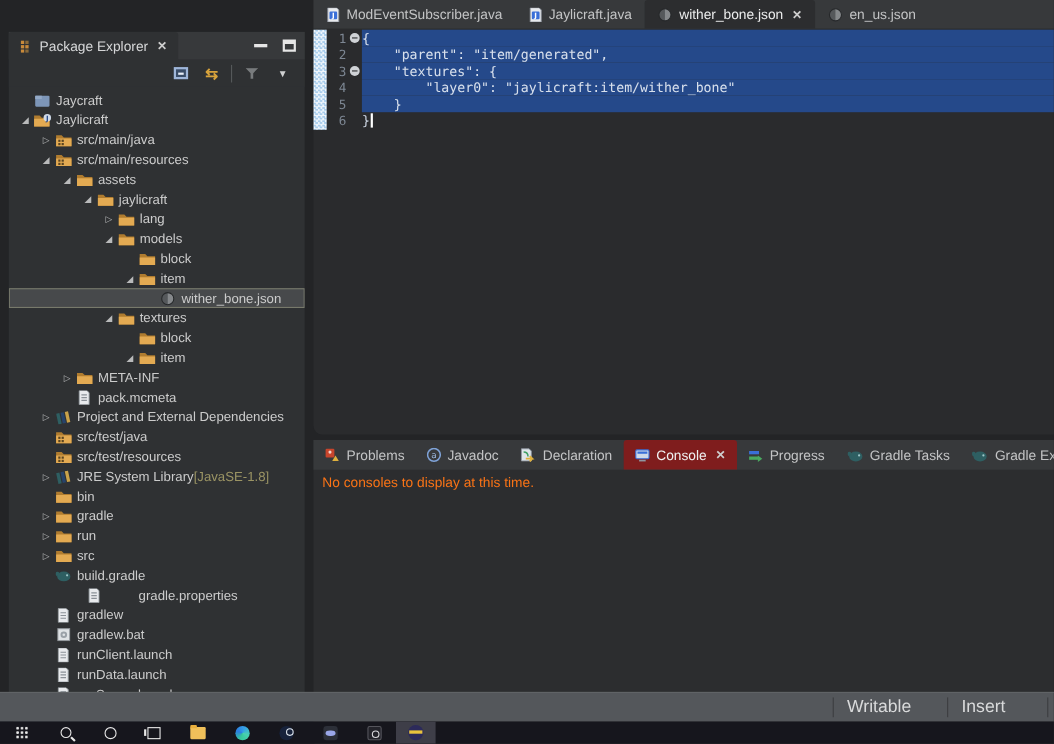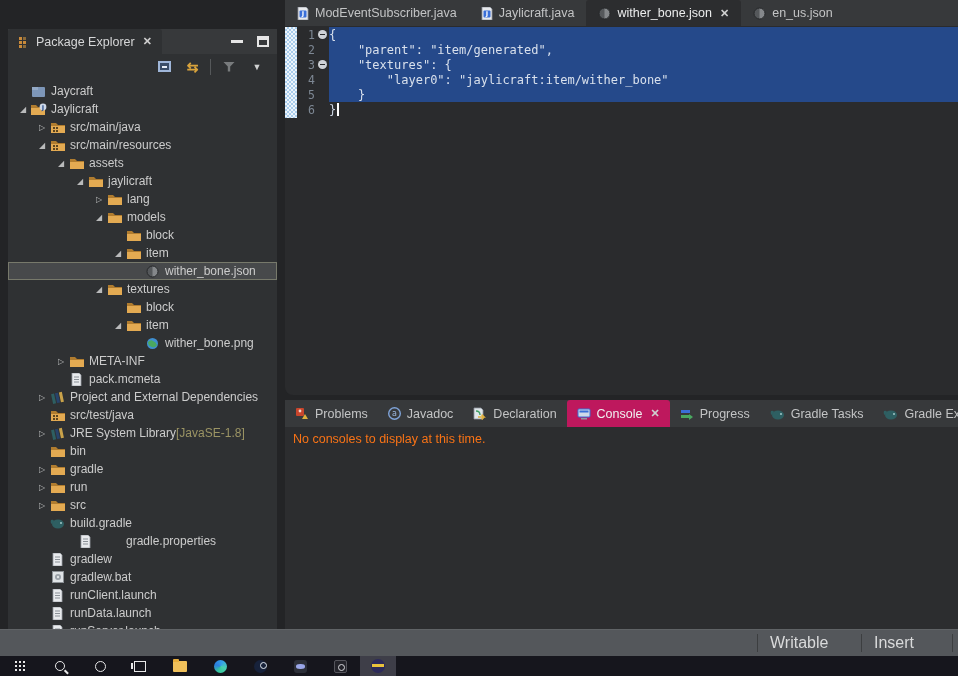--- a/index.html
+++ b/index.html
@@ -54,21 +54,21 @@
   .fold-minus::after { content:""; position:absolute; left:2px; top:4px; width:5px; height:1px; background:#2a2b2d; }
   .line-body { flex:1; height:15px; white-space:pre; color:#ccd5e2; display:flex; align-items:center; }
   .line-body.selected { background:#25498a; color:#d8e0ec; }
   .caret { display:inline-block; width:2px; height:13px; background:#ffffff; margin-left:1px; }
 
   
   .console-panel { position:absolute; left:285px; top:400px; width:673px; height:280px;
     background:#2c2d2f; border-radius:0 0 0 8px; display:flex; flex-direction:column; }
   .cons-tabbar { height:27px; background:#37393b; display:flex; flex:none; overflow:hidden; }
   .cons-tab { display:flex; align-items:center; gap:6px; padding:0 10px; font-size:12.5px; color:#c3c4c5; white-space:nowrap; }
-  .cons-tab.active { background:#be185d; color:#f0f1f1; border-radius:3px 3px 0 0; }
+  .cons-tab.active { background:#7f1d1d; color:#f0f1f1; border-radius:3px 3px 0 0; }
   .cons-content { flex:1; padding:5px 8px; font-size:12.5px; color:#f97316; }
 
   
   .status-bar { position:absolute; left:0; top:629px; width:958px; height:27px; background:#54575b;
     border-top:1px solid #606366; display:flex; align-items:center; font-size:16px; color:#d9dadb; }
   .status-cell { height:18px; display:flex; align-items:center; padding-left:12px; border-left:1px solid #3c3e40; }
   .sc-writable { position:absolute; left:757px; width:104px; }
   .sc-insert { position:absolute; left:861px; width:91px; }
   .sc-end { position:absolute; left:952px; width:6px; }
 
@@ -285,30 +285,20 @@
         <div class="tree-row" style="padding-left: 103px;">
           <span class="twisty">◢</span>
           <span class="ticon">
             <svg class="isvg" width="16" height="13">
               <path d="M1 2 h5 l2 2 h7 v8 H1 Z" fill="#b07c2f"></path>
               <path d="M1 5 h14 v7 H1 Z" fill="#e3aa52"></path>
             </svg>
           </span>
           <span class="tlabel">item</span>
         </div>
-        <div class="tree-row" style="padding-left: 122px;">
-          <span class="twisty"></span>
-          <span class="ticon">
-            <svg class="isvg" width="13" height="13">
-              <circle cx="6.5" cy="6.5" r="5.5" fill="#3f8fd0"></circle>
-              <path d="M2 5 q3 -3 5 -1 q3 1 4 4 q-2 3 -5 2 q-4 -1 -4 -5" fill="#4aa860"></path>
-            </svg>
-          </span>
-          <span class="tlabel">wither_bone.png</span>
-        </div>
         <div class="tree-row" style="padding-left: 46px;">
           <span class="twisty">▷</span>
           <span class="ticon">
             <svg class="isvg" width="16" height="13">
               <path d="M1 2 h5 l2 2 h7 v8 H1 Z" fill="#b07c2f"></path>
               <path d="M1 5 h14 v7 H1 Z" fill="#e3aa52"></path>
             </svg>
           </span>
           <span class="tlabel">META-INF</span>
         </div>
@@ -347,20 +337,36 @@
               <path d="M1 5 h14 v7 H1 Z" fill="#e3aa52"></path>
               <g fill="#5a4420">
                 <rect x="3" y="6" width="2" height="2"></rect>
                 <rect x="6" y="6" width="2" height="2"></rect>
                 <rect x="3" y="9" width="2" height="2"></rect>
                 <rect x="6" y="9" width="2" height="2"></rect>
               </g>
             </svg>
           </span>
           <span class="tlabel">src/test/java</span>
+        </div>
+        <div class="tree-row" style="padding-left: 27px;">
+          <span class="twisty"></span>
+          <span class="ticon">
+            <svg class="isvg" width="16" height="13">
+              <path d="M1 2 h5 l2 2 h7 v8 H1 Z" fill="#b07c2f"></path>
+              <path d="M1 5 h14 v7 H1 Z" fill="#e3aa52"></path>
+              <g fill="#5a4420">
+                <rect x="3" y="6" width="2" height="2"></rect>
+                <rect x="6" y="6" width="2" height="2"></rect>
+                <rect x="3" y="9" width="2" height="2"></rect>
+                <rect x="6" y="9" width="2" height="2"></rect>
+              </g>
+            </svg>
+          </span>
+          <span class="tlabel">src/test/resources</span>
         </div>
         <div class="tree-row" style="padding-left: 27px;">
           <span class="twisty">▷</span>
           <span class="ticon">
             <svg class="isvg" width="15" height="13">
               <g transform="rotate(-12 7 7)">
                 <rect x="2" y="2" width="3" height="10" fill="#2e5f62"></rect>
                 <rect x="6" y="2" width="3" height="10" fill="#27436b"></rect>
                 <rect x="10" y="2" width="3" height="10" fill="#c9a24a"></rect>
               </g>

